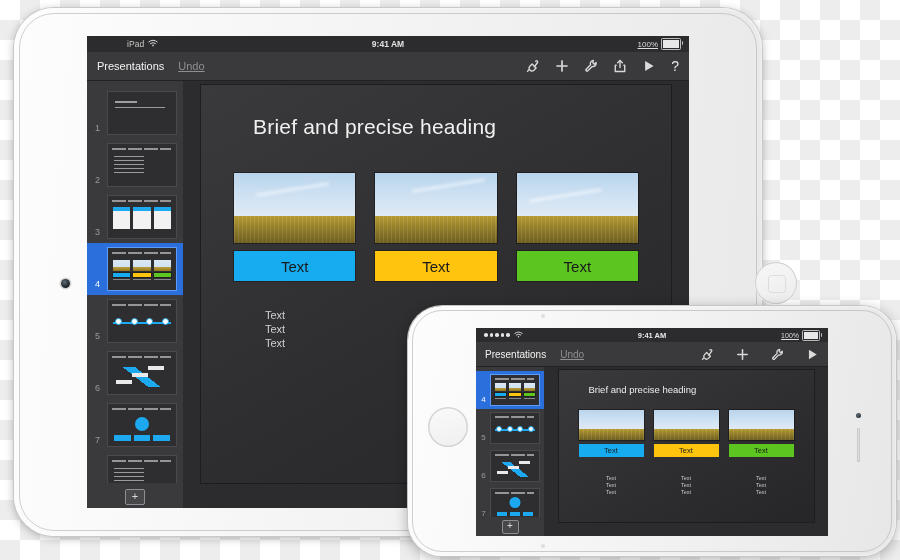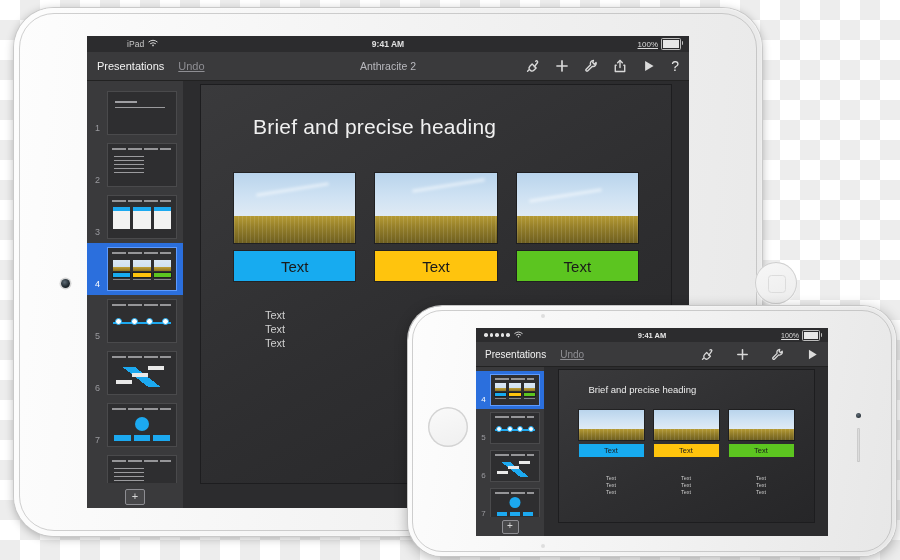--- a/index.html
+++ b/index.html
@@ -242,21 +242,20 @@
             <i></i>
           </span>
       </span>
     </div>
 
     <div class="ipad-toolbar">
       <div class="tb-left">
         <span class="tb-item">Presentations</span>
         <span class="tb-item dim">Undo</span>
       </div>
-      <div class="tb-title">Anthracite 2</div>
       <div class="tb-right">
         <span class="tb-icon">
           <svg viewBox="0 0 16 16">
               <path d="M11 2.5c1.6-1.2 3 .4 2 1.8L9.5 9"></path>
               <path d="M9.6 8.2 7 5.6 4.4 8.2c-1 1-1.2 2.6-.6 3.6l1.6 1.6c1 .6 2.6.4 3.6-.6l2.6-2.6z"></path>
               <path d="M3.2 12.6 1.8 14"></path>
             </svg>
         </span>
         <span class="tb-icon">
           <svg viewBox="0 0 16 16">

